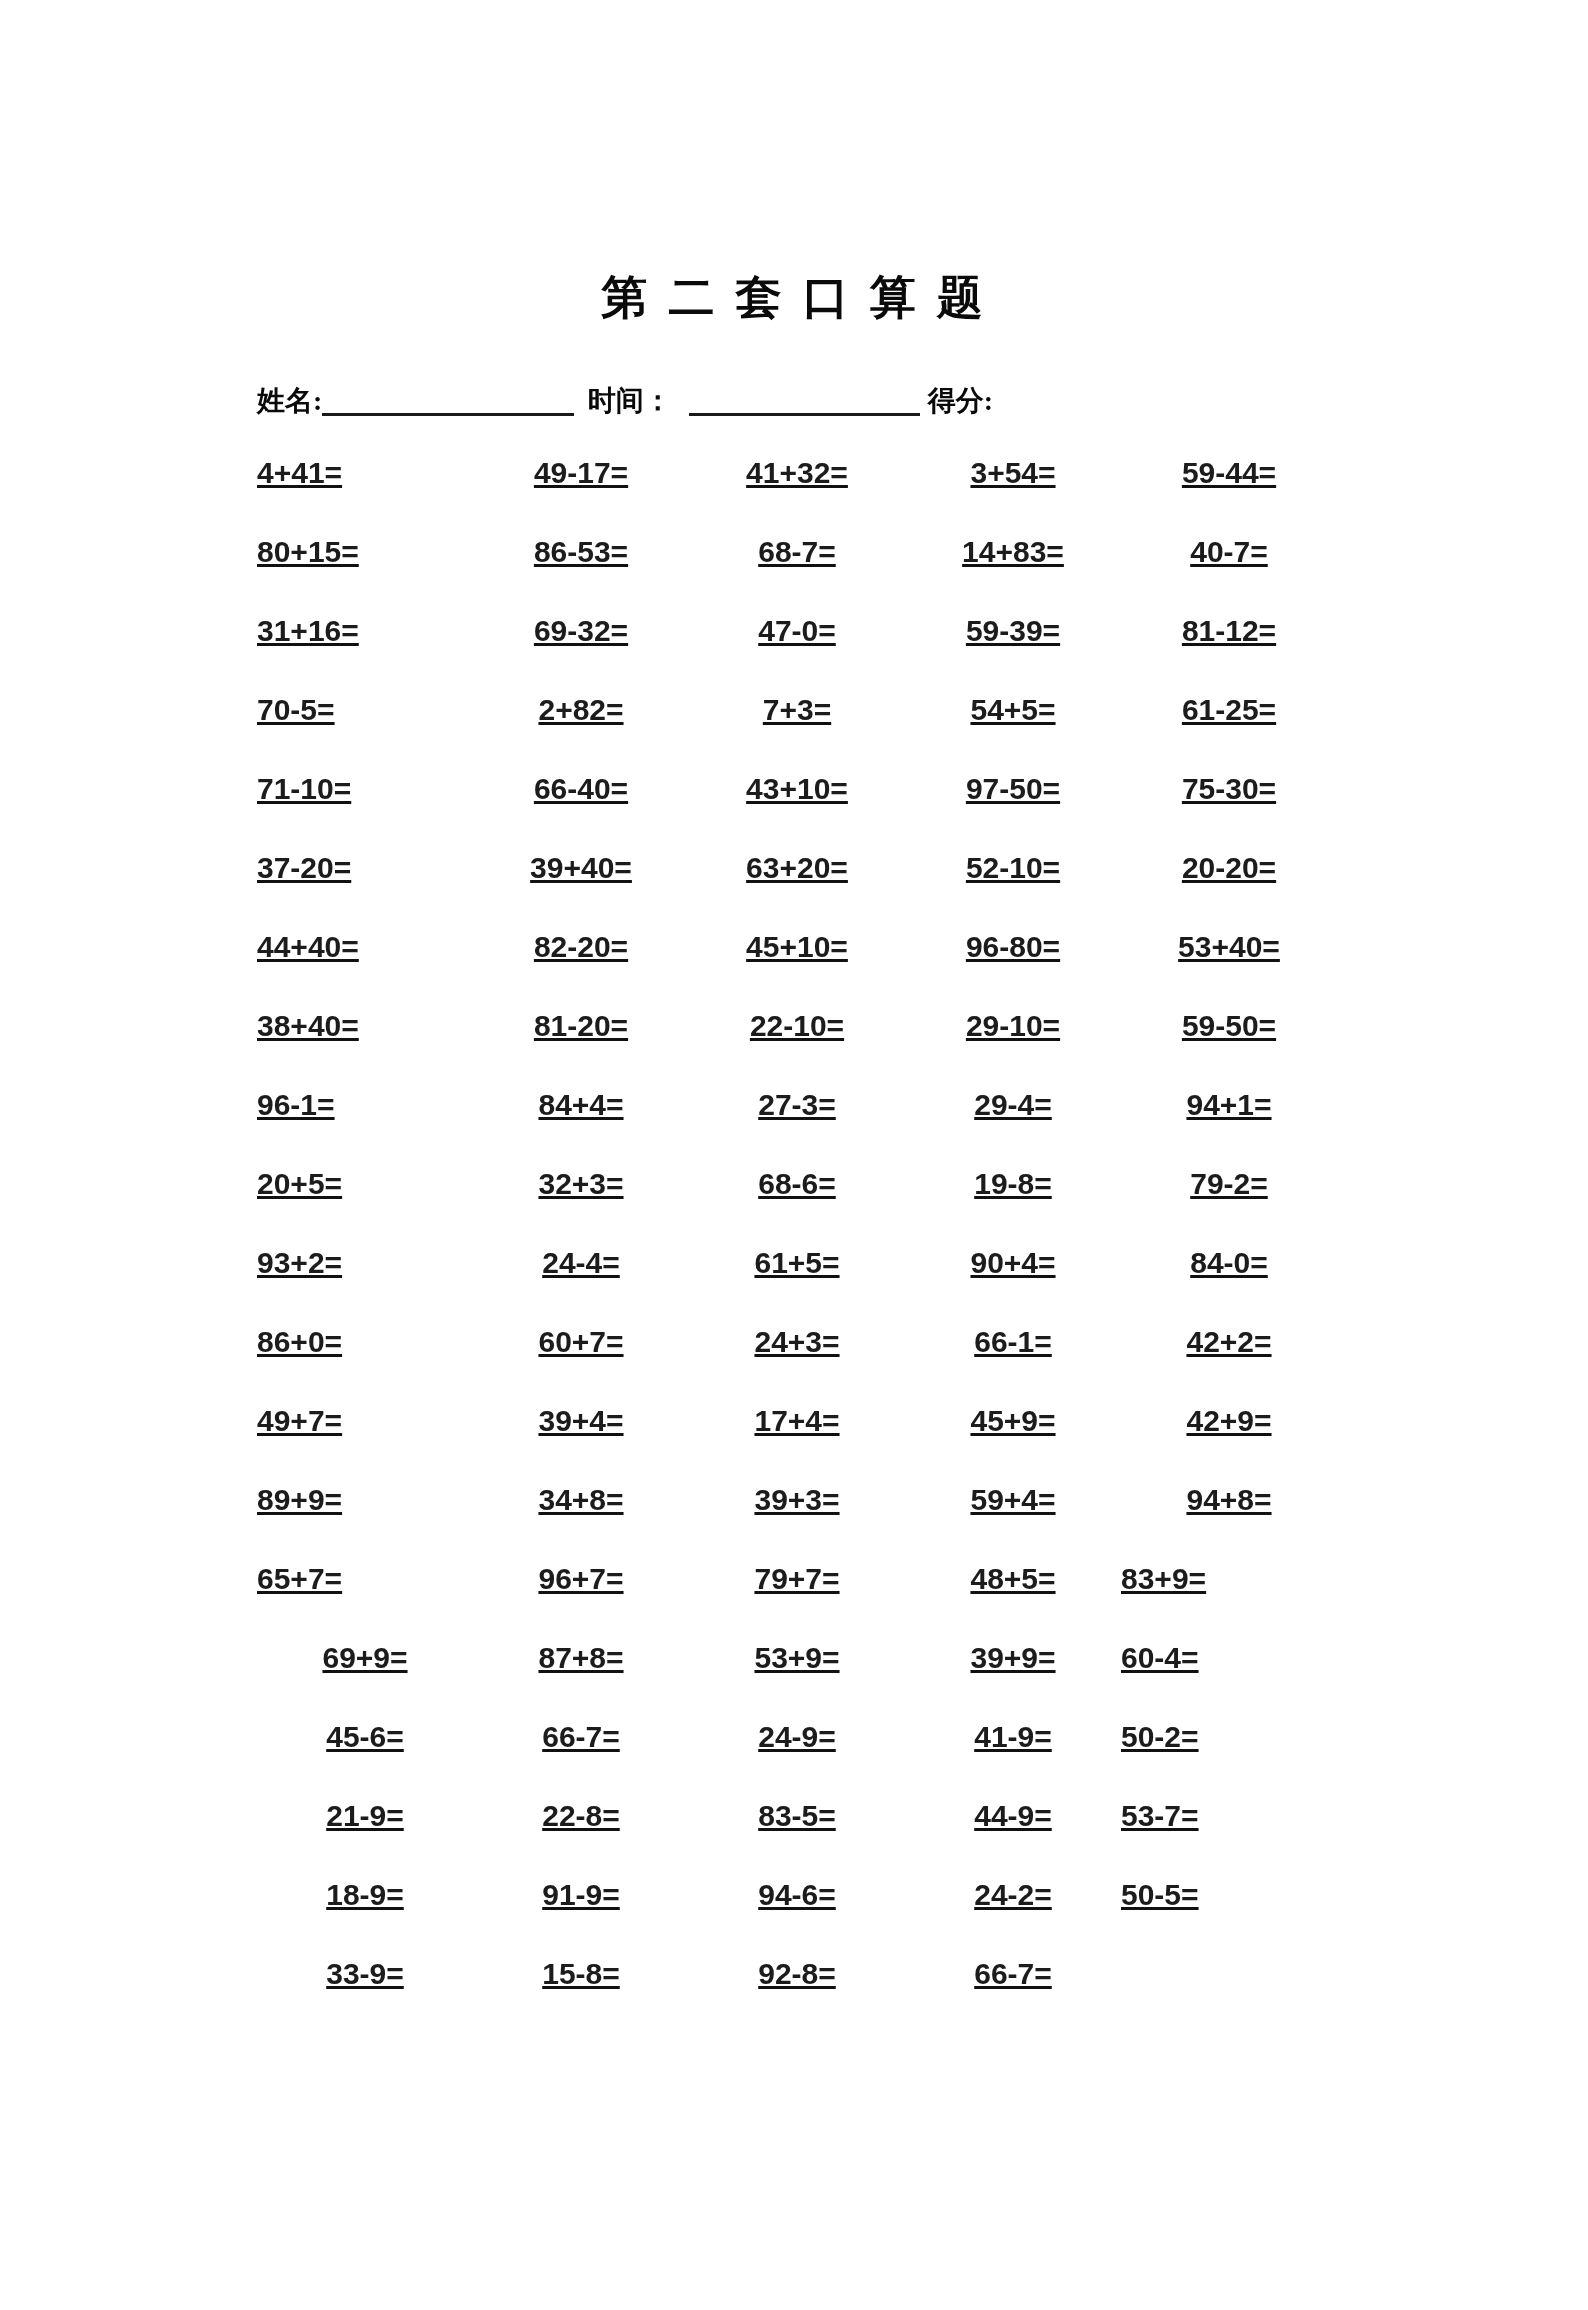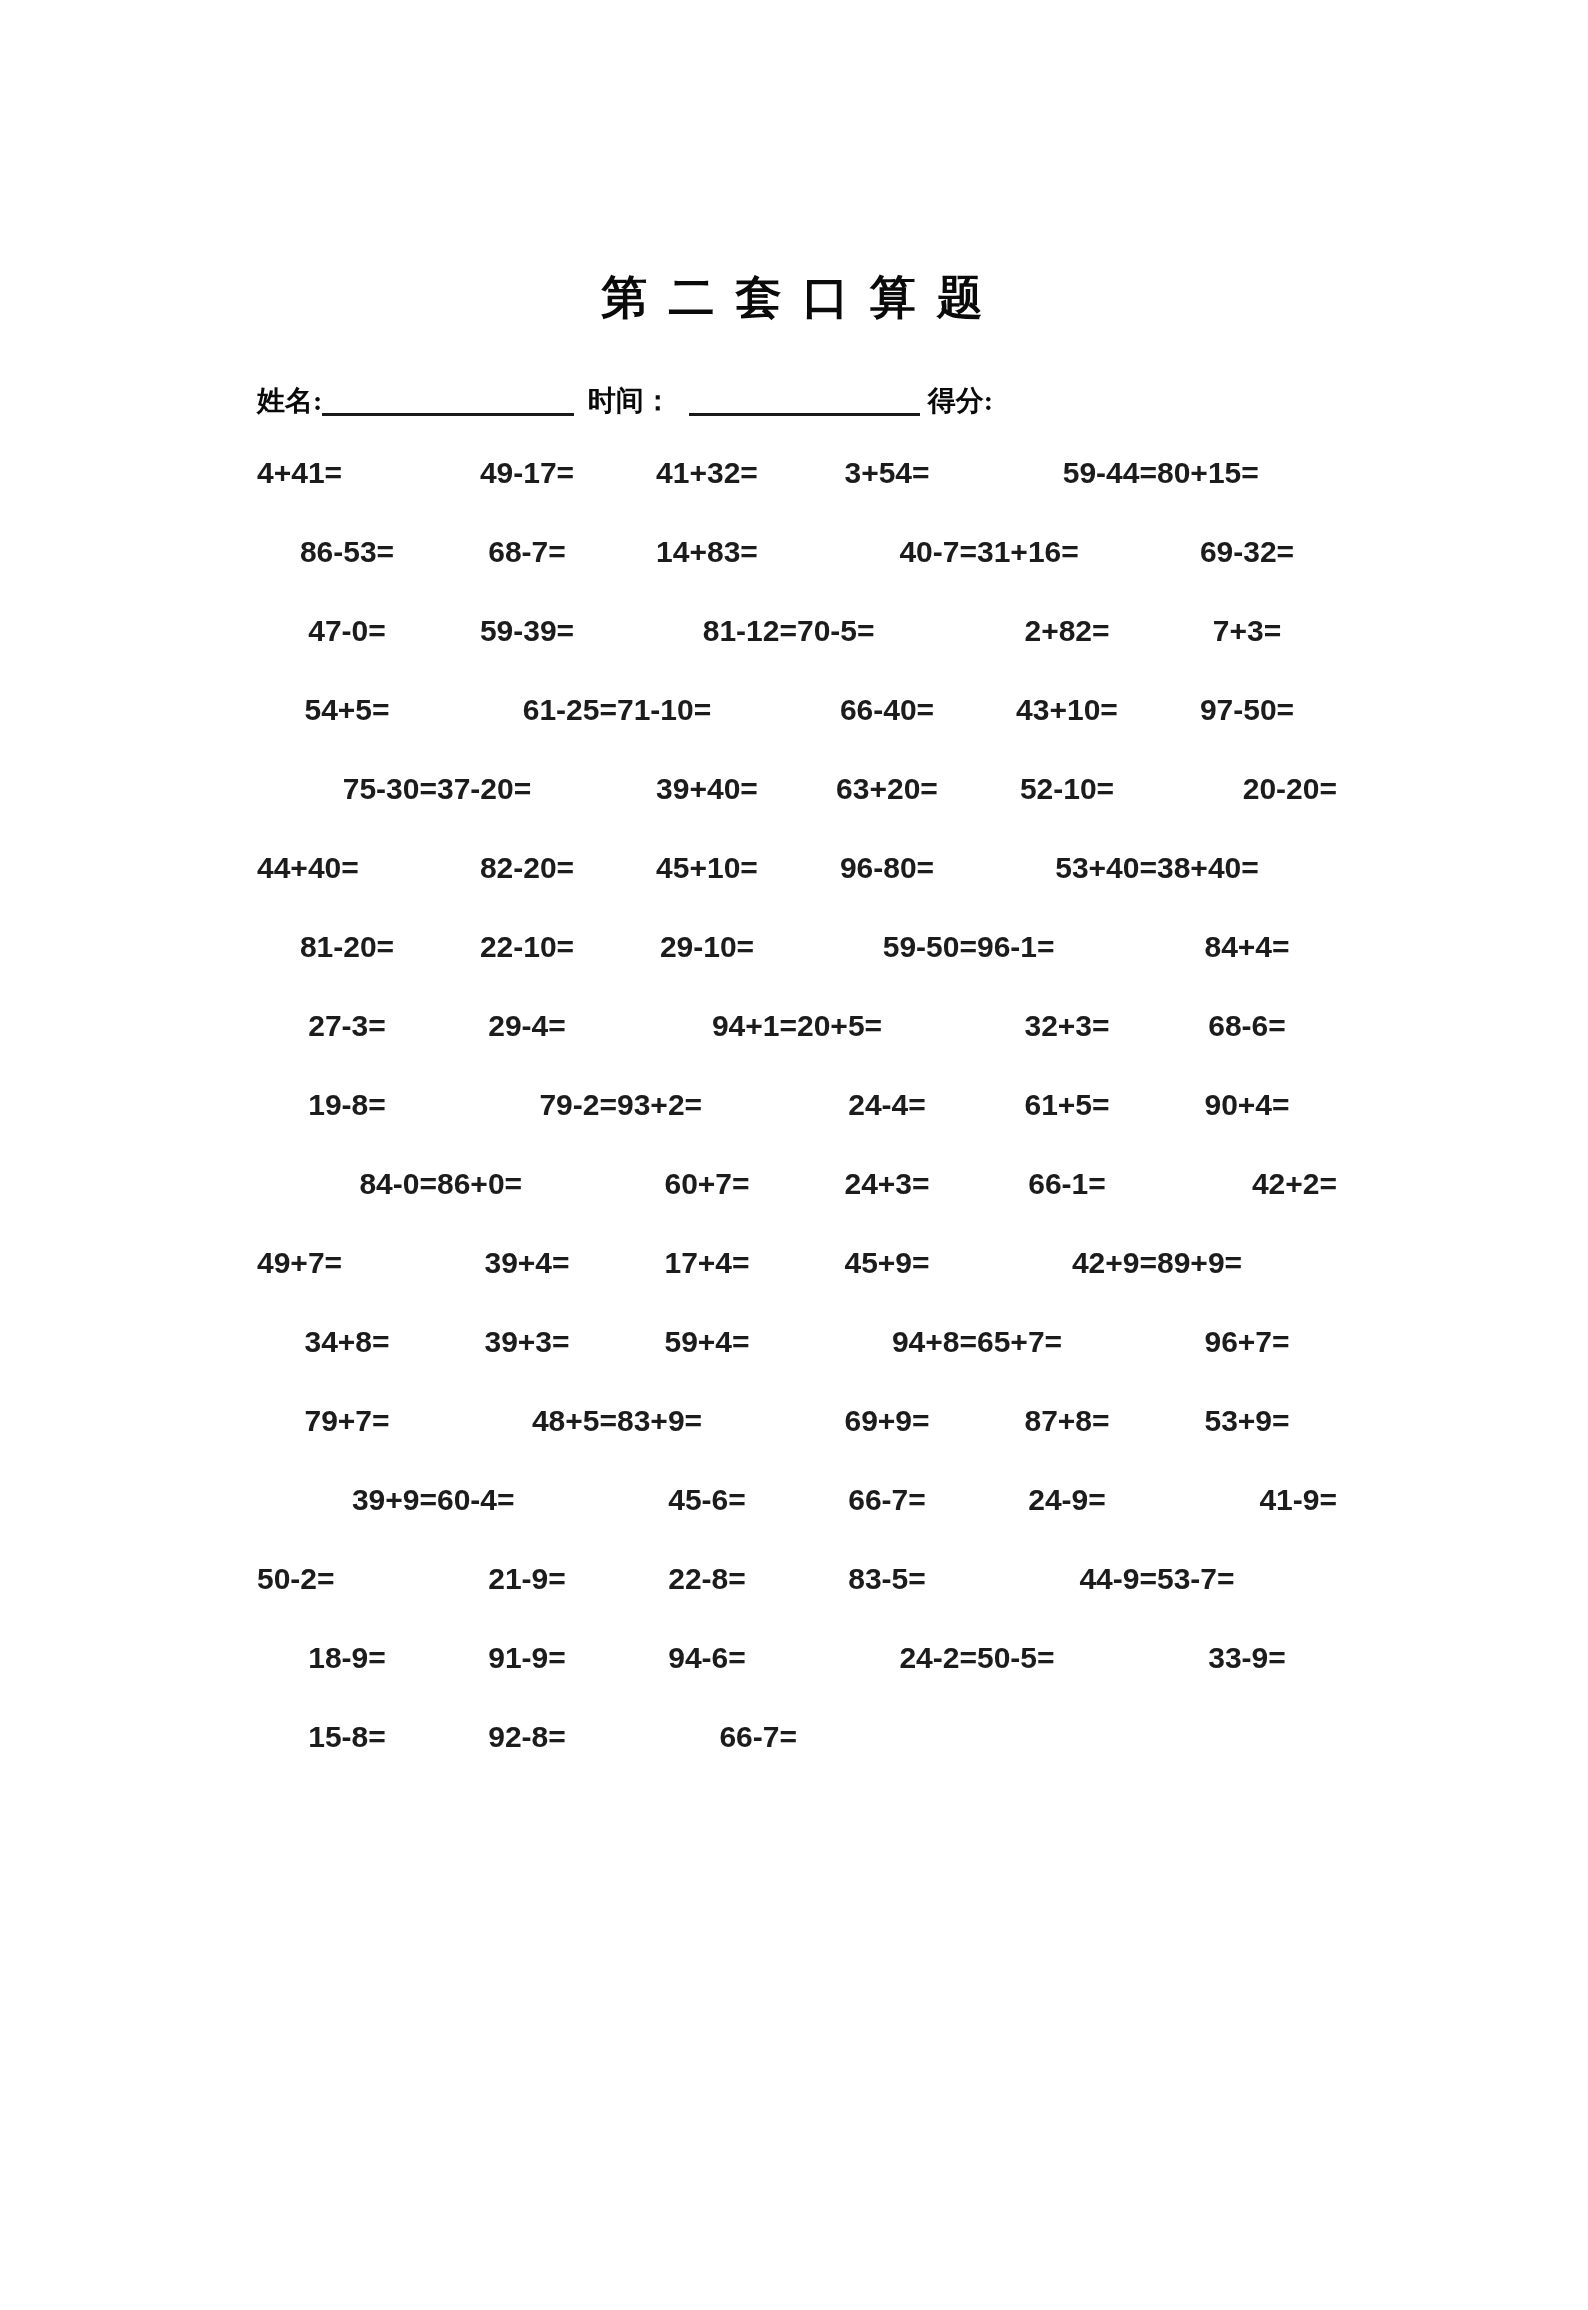--- a/index.html
+++ b/index.html
@@ -43,34 +43,35 @@
     height: 38px;
     position: relative;
     top: 5.8px;
   }
   .blank-name { width: 252px; margin-right: 7.7px; }
   .blank-time { width: 231px; margin-left: 17.3px; margin-right: 7.7px; }
   .time-label { margin-left: 5.8px; }
   .grid {
     margin: 13.4px 252px 0 257px;
     display: grid;
-    grid-template-columns: repeat(6, 1fr);
+    grid-template-columns: repeat(5, 1fr);
+    text-decoration: underline;
   }
   .cell {
     height: 79px;
     line-height: 79px;
     font-size: 30px;
     font-weight: bold;
     white-space: nowrap;
     color: #1c1c1c;
     font-family: "Liberation Sans", sans-serif;
   }
   .c0 { text-align: left; }
   .c1, .c2, .c3 { text-align: center; }
-  .c4 { text-align: right; }
+  .c4 { text-align: center; }
 </style>
 </head>
 <body>
 
 <div class="sheet">
 
   <h1 class="title">第 二 套 口 算 题</h1>
 
   <div class="meta-line">
     <span class="meta-label">姓名:</span><span class="blank blank-name"></span><span class="meta-label time-label">时间：</span><span class="blank blank-time"></span><span class="meta-label">得分:</span>

